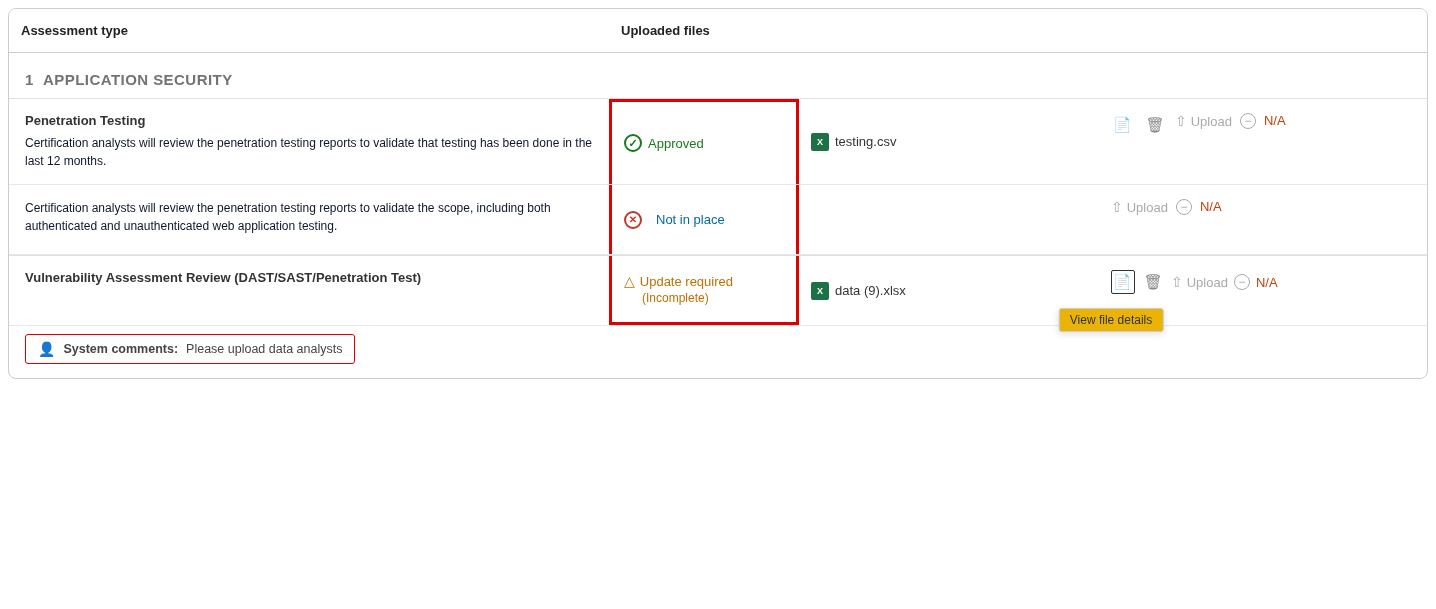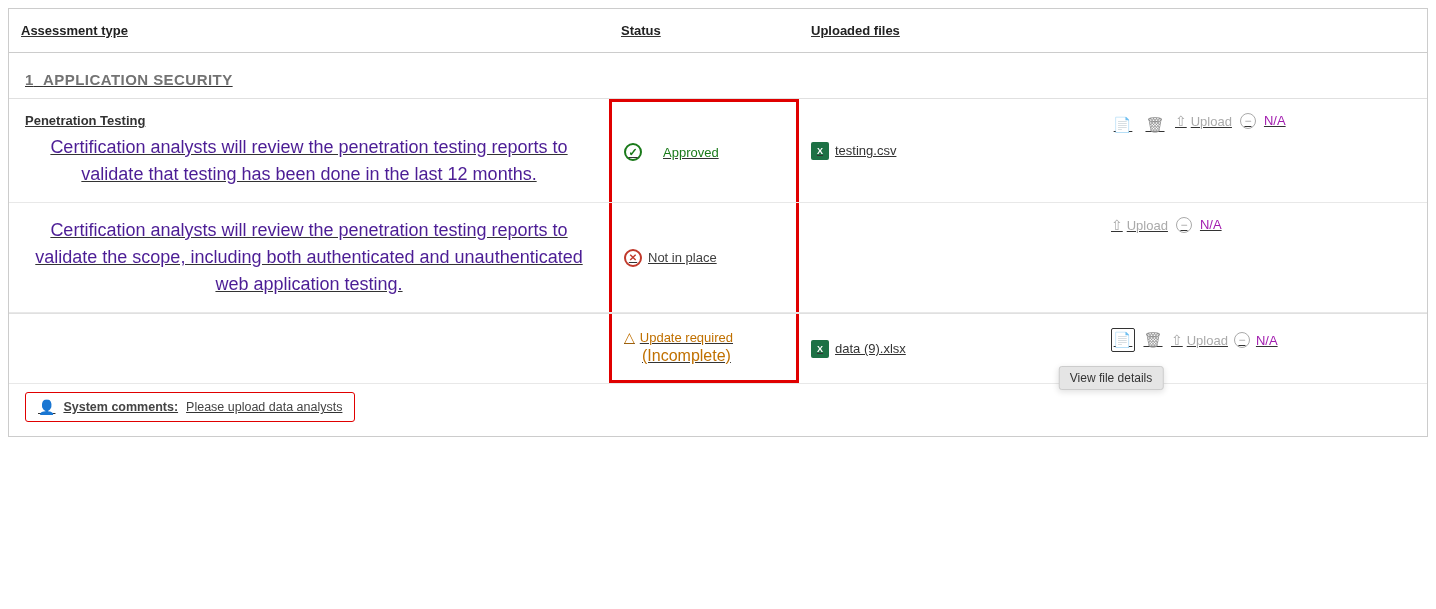--- a/index.html
+++ b/index.html
@@ -5,23 +5,22 @@
     * { box-sizing: border-box; margin: 0; padding: 0; }
     body {
       font-family: 'Segoe UI', Arial, sans-serif;
       font-size: 13px;
       background: #fff;
       color: #333;
     }
     .outer-border {
       border: 1.5px solid #ccc;
       margin: 8px;
-      border-radius: 0;
+      border-radius: 8px;
       overflow: hidden;
-      text-decoration: underline;
     }
     .table-header {
       display: grid;
       grid-template-columns: 600px 190px 300px 1fr;
       border-bottom: 1.5px solid #ccc;
       padding: 10px 0;
       background: #fff;
     }
     .table-header-cell {
       font-weight: 600;
@@ -49,24 +48,23 @@
       padding: 14px 16px;
       font-size: 13px;
       color: #333;
     }
     .row-label .bold {
       font-weight: 700;
       font-size: 13px;
       margin-bottom: 6px;
     }
     .row-label .desc {
-      font-size: 18px;
-      color: #4c1d95;
+      font-size: 12px;
+      color: #0f172a;
       line-height: 1.5;
-      text-align: center;
     }
     .status-cell {
       padding: 14px 12px;
       display: flex;
       align-items: center;
       font-size: 13px;
       border-left: 3px solid #e00000;
     }
     .status-cell.red-border {
       border-left: 3px solid #e00000;
@@ -74,44 +72,44 @@
     }
     .status-cell.red-border-top {
       border-left: 3px solid #e00000;
       border-right: 3px solid #e00000;
       border-top: 3px solid #e00000;
     }
     .status-approved {
       color: #1a7a1a;
       display: flex;
       align-items: center;
-      gap: 21px;
+      gap: 6px;
     }
     .status-not-in-place {
-      color: #404040;
-      display: flex;
-      align-items: center;
-      gap: 6px;
+      color: #0369a1;
+      display: flex;
+      align-items: center;
+      gap: 14px;
     }
     .status-update-required {
       color: #c07000;
       display: flex;
       align-items: flex-center;
       flex-direction: column;
       gap: 2px;
     }
     .status-update-required .main-status {
       display: flex;
       align-items: center;
       gap: 5px;
       color: #c07000;
     }
     .status-update-required .sub-status {
       color: #c07000;
-      font-size: 16px;
+      font-size: 12px;
       margin-left: 18px;
     }
     .uploaded-cell {
       padding: 14px 12px;
       display: flex;
       align-items: center;
       gap: 6px;
       font-size: 13px;
     }
     .file-icon-excel {
@@ -142,21 +140,21 @@
       justify-content: center;
       width: 24px;
       height: 24px;
     }
     .action-icon.active {
       color: #333;
       border: 1.5px solid #333;
       border-radius: 2px;
     }
     .action-text {
-      color: #a21caf;
+      color: #c2410c;
       font-size: 13px;
       display: flex;
       align-items: center;
       gap: 4px;
       cursor: default;
     }
     .action-text.upload-btn {
       color: #aaa;
       display: flex;
       align-items: center;
@@ -182,21 +180,21 @@
       font-size: 14px;
     }
     .view-file-tooltip {
       position: relative;
     }
     .tooltip-box {
       position: absolute;
       bottom: -32px;
       left: 50%;
       transform: translateX(-50%);
-      background: #e5e5e5;
+      background: #eab308;
       border: 1px solid #ccc;
       border-radius: 3px;
       padding: 4px 10px;
       font-size: 12px;
       white-space: nowrap;
       box-shadow: 0 2px 6px rgba(0,0,0,0.12);
       z-index: 10;
     }
     .action-icons-row {
       display: flex;
@@ -253,21 +251,20 @@
       line-height: 1;
     }
   </style>
 </head>
 <body>
 
 <div class="outer-border">
 
   <div class="table-header">
     <div class="table-header-cell">Assessment type</div>
-    <div class="table-header-cell">Status</div>
     <div class="table-header-cell">Uploaded files</div>
   </div>
 
   <div>
     <div class="section-title">
       <span>1</span>&nbsp;&nbsp;<span>APPLICATION SECURITY</span>
     </div>
 
     <div class="row-group">
 
@@ -317,20 +314,21 @@
           </span>
           <span class="minus-circle"></span>
           <span class="action-text">N/A</span>
         </div>
       </div>
     </div>
 
     <div class="row-group">
       <div class="data-row">
         <div class="row-label">
+          <div class="bold">Vulnerability Assessment Review (DAST/SAST/Penetration Test)</div>
         </div>
 
         <div class="status-cell" style="border-left: 3px solid #e00000; border-right: 3px solid #e00000; border-bottom: 3px solid #e00000;">
           <div class="status-update-required">
             <div class="main-status">
               <span class="warn-triangle">△</span>
               <span>Update required</span>
             </div>
             <div class="sub-status">(Incomplete)</div>
           </div>

